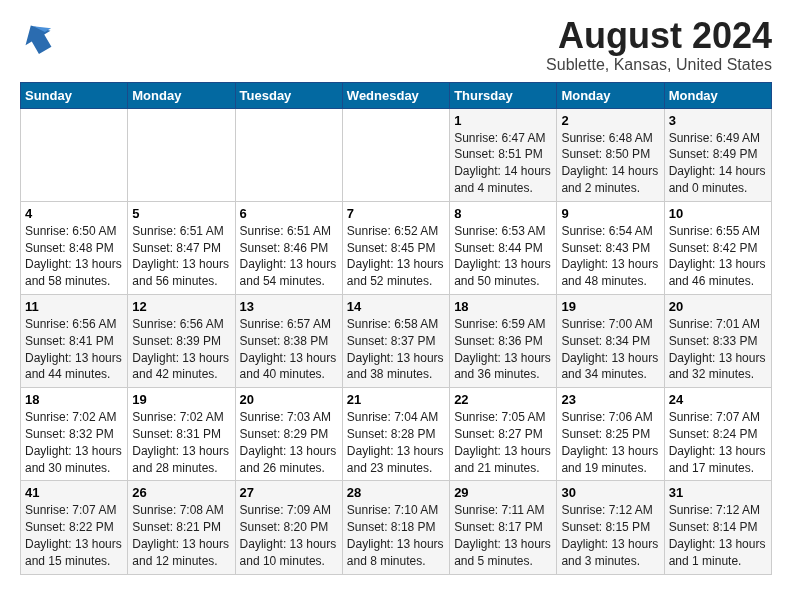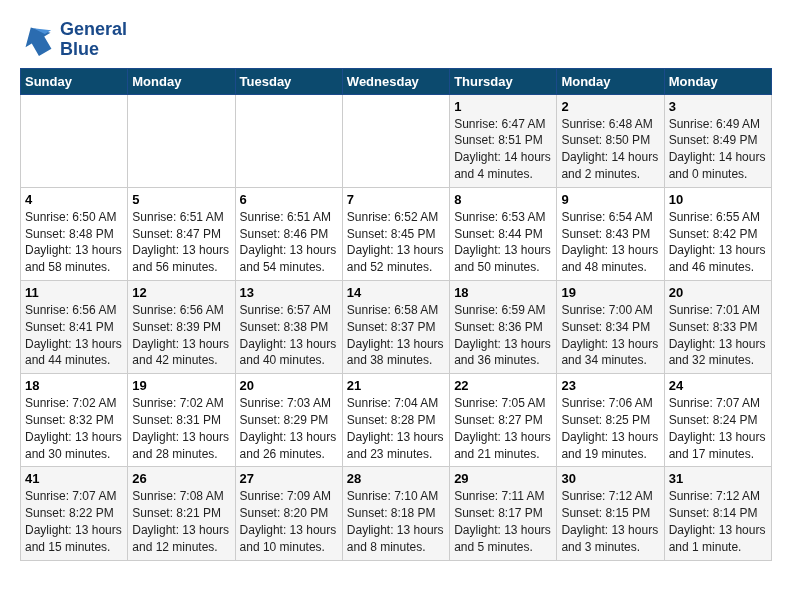--- a/index.html
+++ b/index.html
@@ -42,21 +42,21 @@
     .subtitle {
       font-size: 16px;
       color: #444;
     }
     table {
       width: 100%;
       border-collapse: collapse;
       font-size: 11px;
     }
     thead tr th {
-      background-color: #0c4a6e;
+      background-color: #0369a1;
       color: #fff;
       padding: 5px 4px;
       text-align: left;
       font-size: 13px;
       font-weight: bold;
       border: 1px solid #1a4a8a;
     }
     tbody tr td {
       border: 1px solid #ccc;
       padding: 4px 4px;
@@ -87,24 +87,24 @@
 
 <div class="page">
   <div class="header-section">
     <div class="logo">
       <svg class="logo-icon" viewBox="0 0 40 40">
         <rect x="0" y="0" width="40" height="40" fill="none"></rect>
 
         <polygon points="20,4 36,20 28,20 28,36 12,36 12,20 4,20" fill="#2b6cb0" transform="rotate(-30,20,20)"></polygon>
         <polygon points="22,6 38,18 30,18" fill="#4a90d9" transform="rotate(-30,20,20)"></polygon>
       </svg>
-      <div>
-        <div style="font-size:18px;font-weight:bold;color:#1a4a8a;line-height:1.1;">General</div>
-        <div style="font-size:18px;font-weight:bold;color:#1a4a8a;line-height:1.1;">Blue</div>
-      </div>
+    </div>
+    <div class="title-block">
+      <div class="main-title">August 2024</div>
+      <div class="subtitle">Sublette, Kansas, United States</div>
     </div>
   </div>
 
   <table>
     <thead>
       <tr>
       <th>Sunday</th>
           <th>Monday</th>
           <th>Tuesday</th>
           <th>Wednesday</th>

